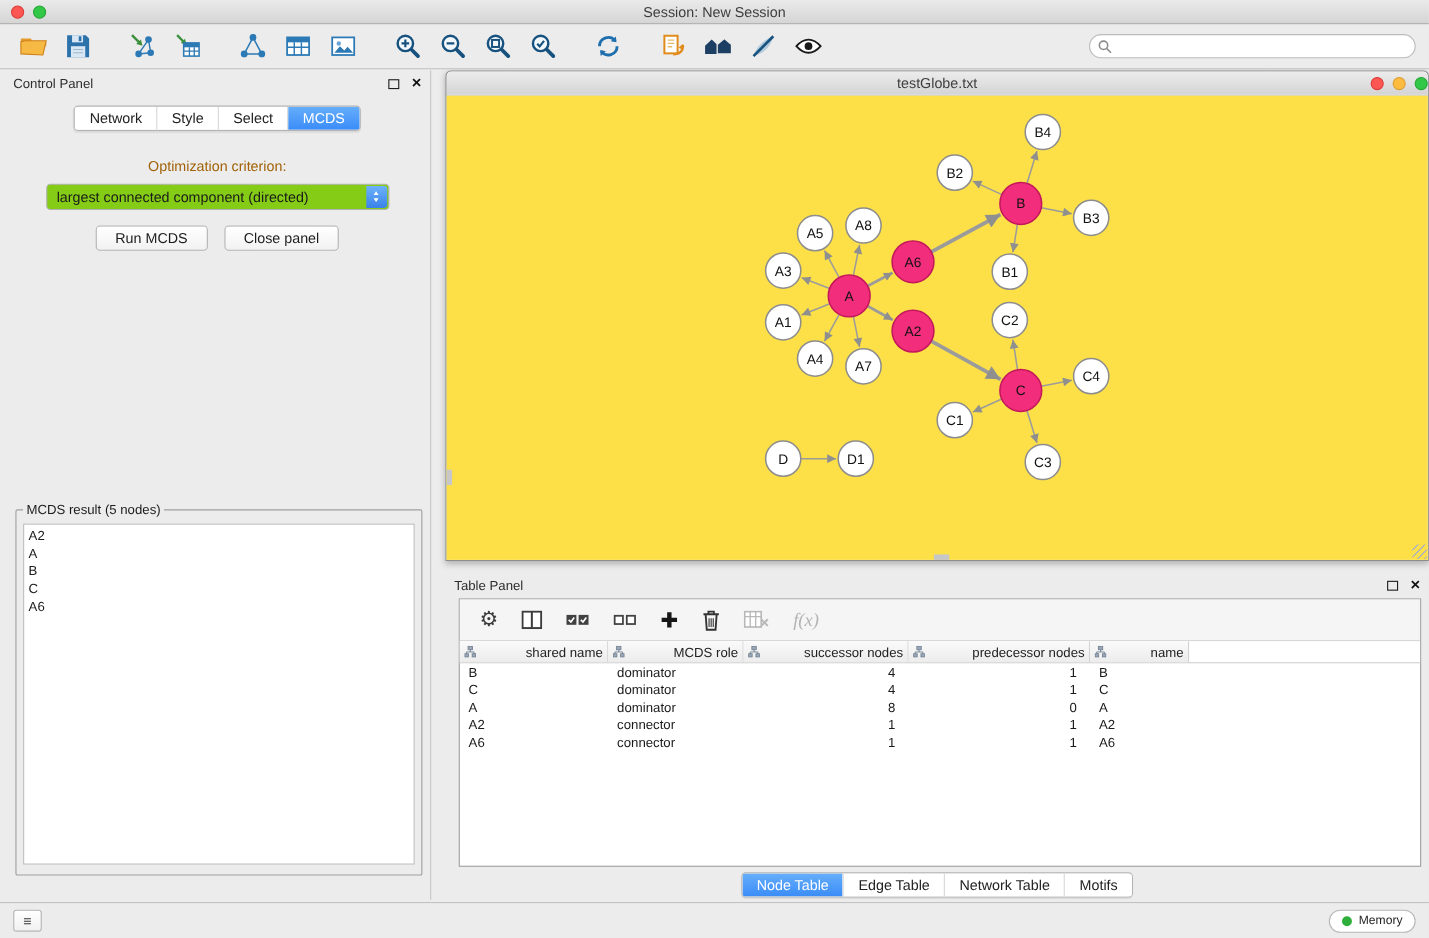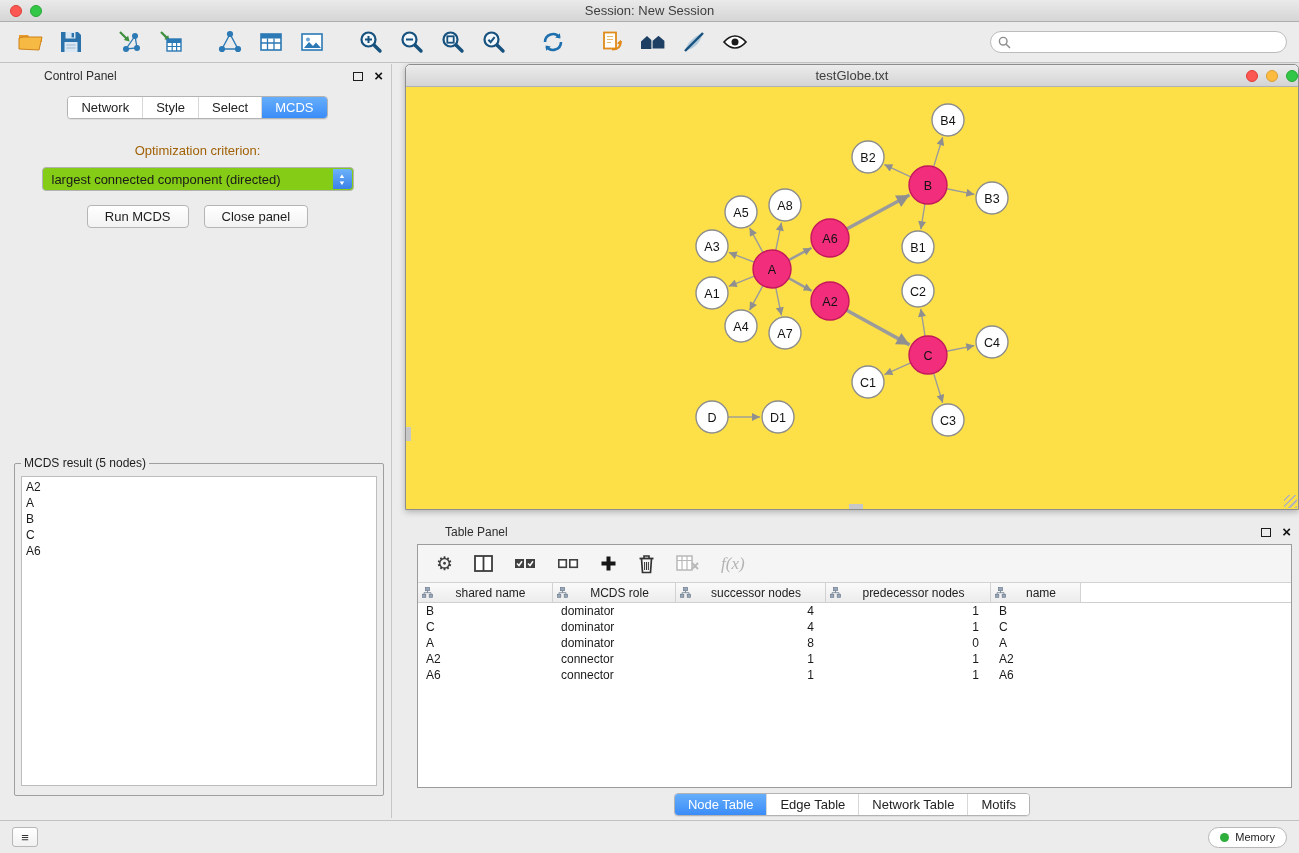--- a/index.html
+++ b/index.html
@@ -33,21 +33,21 @@
   .search-wrap { margin-left: auto; position: relative; }
   .search-wrap svg { position: absolute; left: 8px; top: 5px; }
   .search-input { width: 297px; height: 22px; border: 1px solid #bcbcbc; border-radius: 11px;
     background: #fff; padding: 0 10px 0 26px; font-size: 12px; outline: none;
     font-family: "Liberation Sans", sans-serif; }
 
   
   .control-panel { position: absolute; left: 4px; top: 64px; width: 388px; bottom: 35px;
     background: #ececec; border-right: 1px solid #c6c6c6; }
   .panel-header { height: 24px; display: flex; align-items: center; font-size: 12px;
-    color: #2e2e2e; padding: 0 8px; margin-left: 32px; }
+    color: #2e2e2e; padding: 0 8px; }
   .ph-icons { margin-left: auto; display: flex; gap: 11px; align-items: center; }
   .float-btn { width: 10px; height: 9px; border: 1.6px solid #1d1d1d; display: inline-block; }
   .close-x { font-weight: bold; font-size: 15px; line-height: 12px; color: #111; }
 
   .seg { display: inline-flex; border: 1px solid #b3b3b3; border-radius: 4px;
     overflow: hidden; background: #fff; box-shadow: 0 1px 1px rgba(0,0,0,.07); }
   .seg-btn { border: none; background: #fff; padding: 3px 13px; font-size: 13px;
     border-left: 1px solid #d8d8d8; color: #222; white-space: nowrap; }
   .seg-btn:first-child { border-left: none; }
   .seg-btn.active { background: linear-gradient(#66aefb, #3a8cf8); color: #fff; }
@@ -93,21 +93,21 @@
     background: #fff; border: 1px solid #9c9c9c; display: flex; flex-direction: column; }
   .tp-toolbar { height: 38px; display: flex; align-items: center; gap: 21px; padding: 0 18px;
     background: #f5f5f5; border-bottom: 1px solid #d2d2d2; flex: 0 0 auto; }
   .ttb { border: none; background: transparent; display: flex; align-items: center; }
   .gear-glyph { font-size: 19px; line-height: 19px; color: #3d3d3d; }
   .fx { font-family: "Liberation Serif", serif; font-style: italic; font-size: 17px; color: #b3b3b3; }
   .tbl-head { display: flex; height: 20px; border-bottom: 1px solid #cfcfcf; flex: 0 0 auto;
     background: #fff; font-size: 12px; }
   .th { display: flex; align-items: center; padding: 0 4px;
     background: linear-gradient(#fafafa, #ececec); border-right: 1px solid #d2d2d2; }
-  .th .th-label { flex: 1; text-align: center; color: #222; }
+  .th .th-label { flex: 1; text-align: right; color: #222; }
   .tree-ico { display: inline-flex; }
   .tbl-body { flex: 1; overflow: auto; font-size: 12px; }
   .tr { display: flex; height: 16px; line-height: 16px; }
   .td { padding: 0 8px; white-space: nowrap; overflow: hidden; }
   .td.num { text-align: right; padding-right: 12px; }
   .col0 { width: 135px; } .col1 { width: 123px; } .col2 { width: 150px; }
   .col3 { width: 165px; } .col4 { width: 90px; }
   .tp-tabs-row { position: absolute; bottom: 0; left: 0; right: 0;
     display: flex; justify-content: center; }
 

